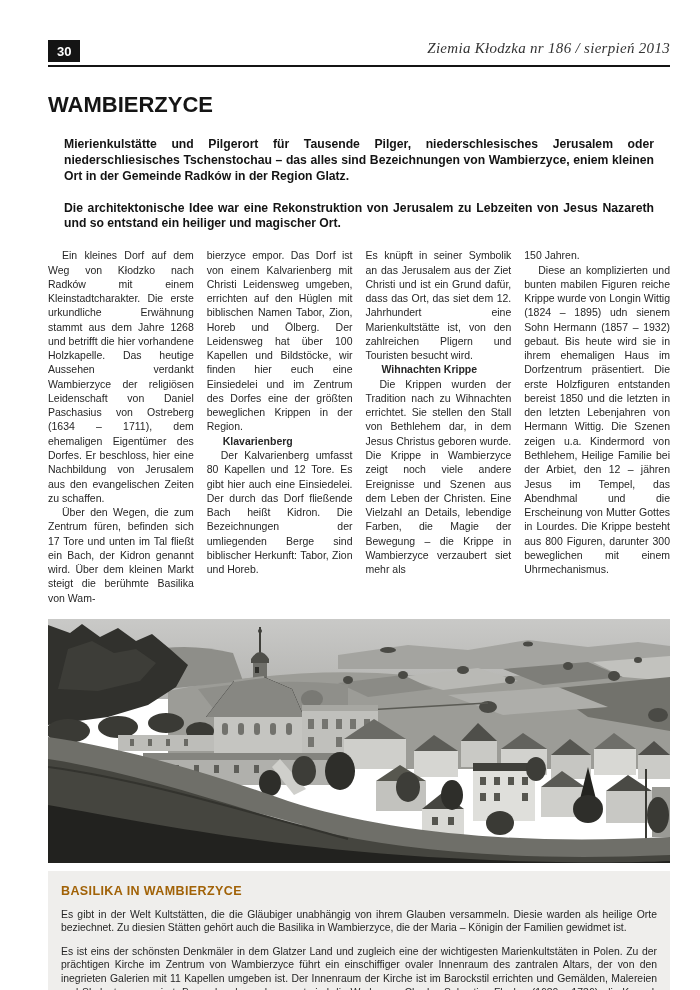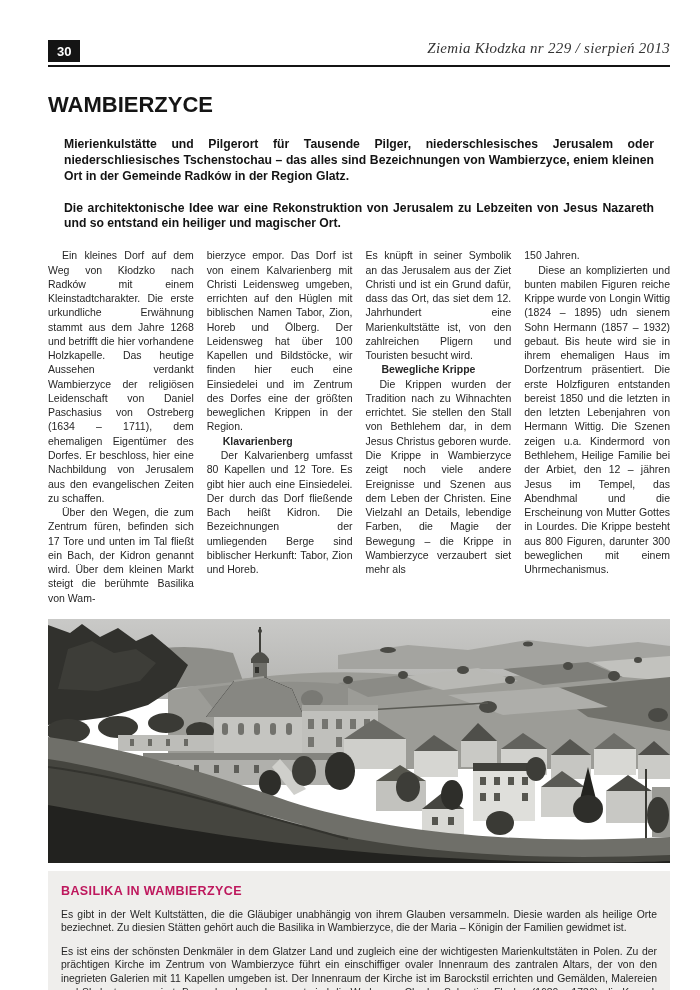--- a/index.html
+++ b/index.html
@@ -41,31 +41,31 @@
   }
   .cols p{margin:0;}
   .indent{text-indent:14px;}
   .subhead{font-weight:bold;text-indent:16px;margin-top:10px;}
 
   
   .photo{display:block;margin-top:14px;}
 
   
   .infobox{margin-top:8px;background:#efeeec;padding:13px 13px 14px;}
-  .infobox h2{margin:0;font-size:12.5px;font-weight:bold;letter-spacing:.4px;color:#be185d;}
+  .infobox h2{margin:0;font-size:12.5px;font-weight:bold;letter-spacing:.4px;color:#a16207;}
   .infobox p{margin:10px 0 0;font-size:10.4px;line-height:1.3;text-align:justify;color:#262626;}
 </style>
 </head>
 <body>
 
 <div class="inner">
 
   <div class="page-header">
     <span class="page-badge">30</span>
-    <span class="journal">Ziemia Kłodzka nr 229 / sierpień 2013</span>
+    <span class="journal">Ziemia Kłodzka nr 186 / sierpień 2013</span>
   </div>
 
   <h1 class="title">WAMBIERZYCE</h1>
 
   <div class="lead">
     <p>Mierienkulstätte und Pilgerort für Tausende Pilger, niederschlesisches Jerusalem oder niederschliesisches Tschenstochau – das alles sind Bezeichnungen von Wambierzyce, eniem kleinen Ort in der Gemeinde Radków in der Region Glatz.</p>
     <p>Die architektonische Idee war eine Rekonstruktion von Jerusalem zu Lebzeiten von Jesus Nazareth und so entstand ein heiliger und magischer Ort.</p>
   </div>
 
   <div class="cols">
@@ -73,21 +73,21 @@
       <p class="indent">Ein kleines Dorf auf dem Weg von Kłodzko nach Radków mit einem Kleinstadtcharakter. Die erste urkundliche Erwähnung stammt aus dem Jahre 1268 und betrifft die hier vorhandene Holzkapelle. Das heutige Aussehen verdankt Wambierzyce der religiösen Leidenschaft von Daniel Paschasius von Ostreberg (1634 – 1711), dem ehemaligen Eigentümer des Dorfes. Er beschloss, hier eine Nachbildung von Jerusalem aus den evangelischen Zeiten zu schaffen.</p>
       <p class="indent">Über den Wegen, die zum Zentrum füren, befinden sich 17 Tore und unten im Tal fließt ein Bach, der Kidron genannt wird. Über dem kleinen Markt steigt die berühmte Basilika von Wam-</p>
     </div>
     <div>
       <p>bierzyce empor. Das Dorf ist von einem Kalvarienberg mit Christi Leidensweg umgeben, errichten auf den Hüglen mit biblischen Namen Tabor, Zion, Horeb und Ölberg. Der Leidensweg hat über 100 Kapellen und Bildstöcke, wir finden hier euch eine Einsiedelei und im Zentrum des Dorfes eine der größten beweglichen Krippen in der Region.</p>
       <p class="subhead">Klavarienberg</p>
       <p class="indent">Der Kalvarienberg umfasst 80 Kapellen und 12 Tore. Es gibt hier auch eine Einsiedelei. Der durch das Dorf fließende Bach heißt Kidron. Die Bezeichnungen der umliegenden Berge sind biblischer Herkunft: Tabor, Zion und Horeb.</p>
     </div>
     <div>
       <p>Es knüpft in seiner Symbolik an das Jerusalem aus der Ziet Christi und ist ein Grund dafür, dass das Ort, das siet dem 12. Jahrhundert eine Marienkultstätte ist, von den zahlreichen Pligern und Touristen besucht wird.</p>
-      <p class="subhead">Bewegliche Krippe</p>
+      <p class="subhead">Wihnachten Krippe</p>
       <p class="indent">Die Krippen wurden der Tradition nach zu Wihnachten errichtet. Sie stellen den Stall von Bethlehem dar, in dem Jesus Christus geboren wurde. Die Krippe in Wambierzyce zeigt noch viele andere Ereignisse und Szenen aus dem Leben der Christen. Eine Vielzahl an Details, lebendige Farben, die Magie der Bewegung – die Krippe in Wambierzyce verzaubert siet mehr als</p>
     </div>
     <div>
       <p>150 Jahren.</p>
       <p class="indent">Diese an komplizierten und bunten mabilen Figuren reiche Krippe wurde von Longin Wittig (1824 – 1895) udn sienem Sohn Hermann (1857 – 1932) gebaut. Bis heute wird sie in ihrem ehemaligen Haus im Dorfzentrum präsentiert. Die erste Holzfiguren entstanden bereist 1850 und die letzten in den letzten Lebenjahren von Hermann Wittig. Die Szenen zeigen u.a. Kindermord von Bethlehem, Heilige Familie bei der Arbiet, den 12 – jähren Jesus im Tempel, das Abendhmal und die Erscheinung von Mutter Gottes in Lourdes. Die Krippe besteht aus 800 Figuren, darunter 300 beweglichen mit einem Uhrmechanismus.</p>
     </div>
   </div>
 
   <svg class="photo" width="622" height="244" viewBox="0 0 622 244" role="img" aria-label="Black-and-white panorama of Wambierzyce: baroque basilica with dome and spire on the left, village houses and trees in the middle, rolling patchwork fields behind, dark meadow slope in the foreground">
     <defs>

